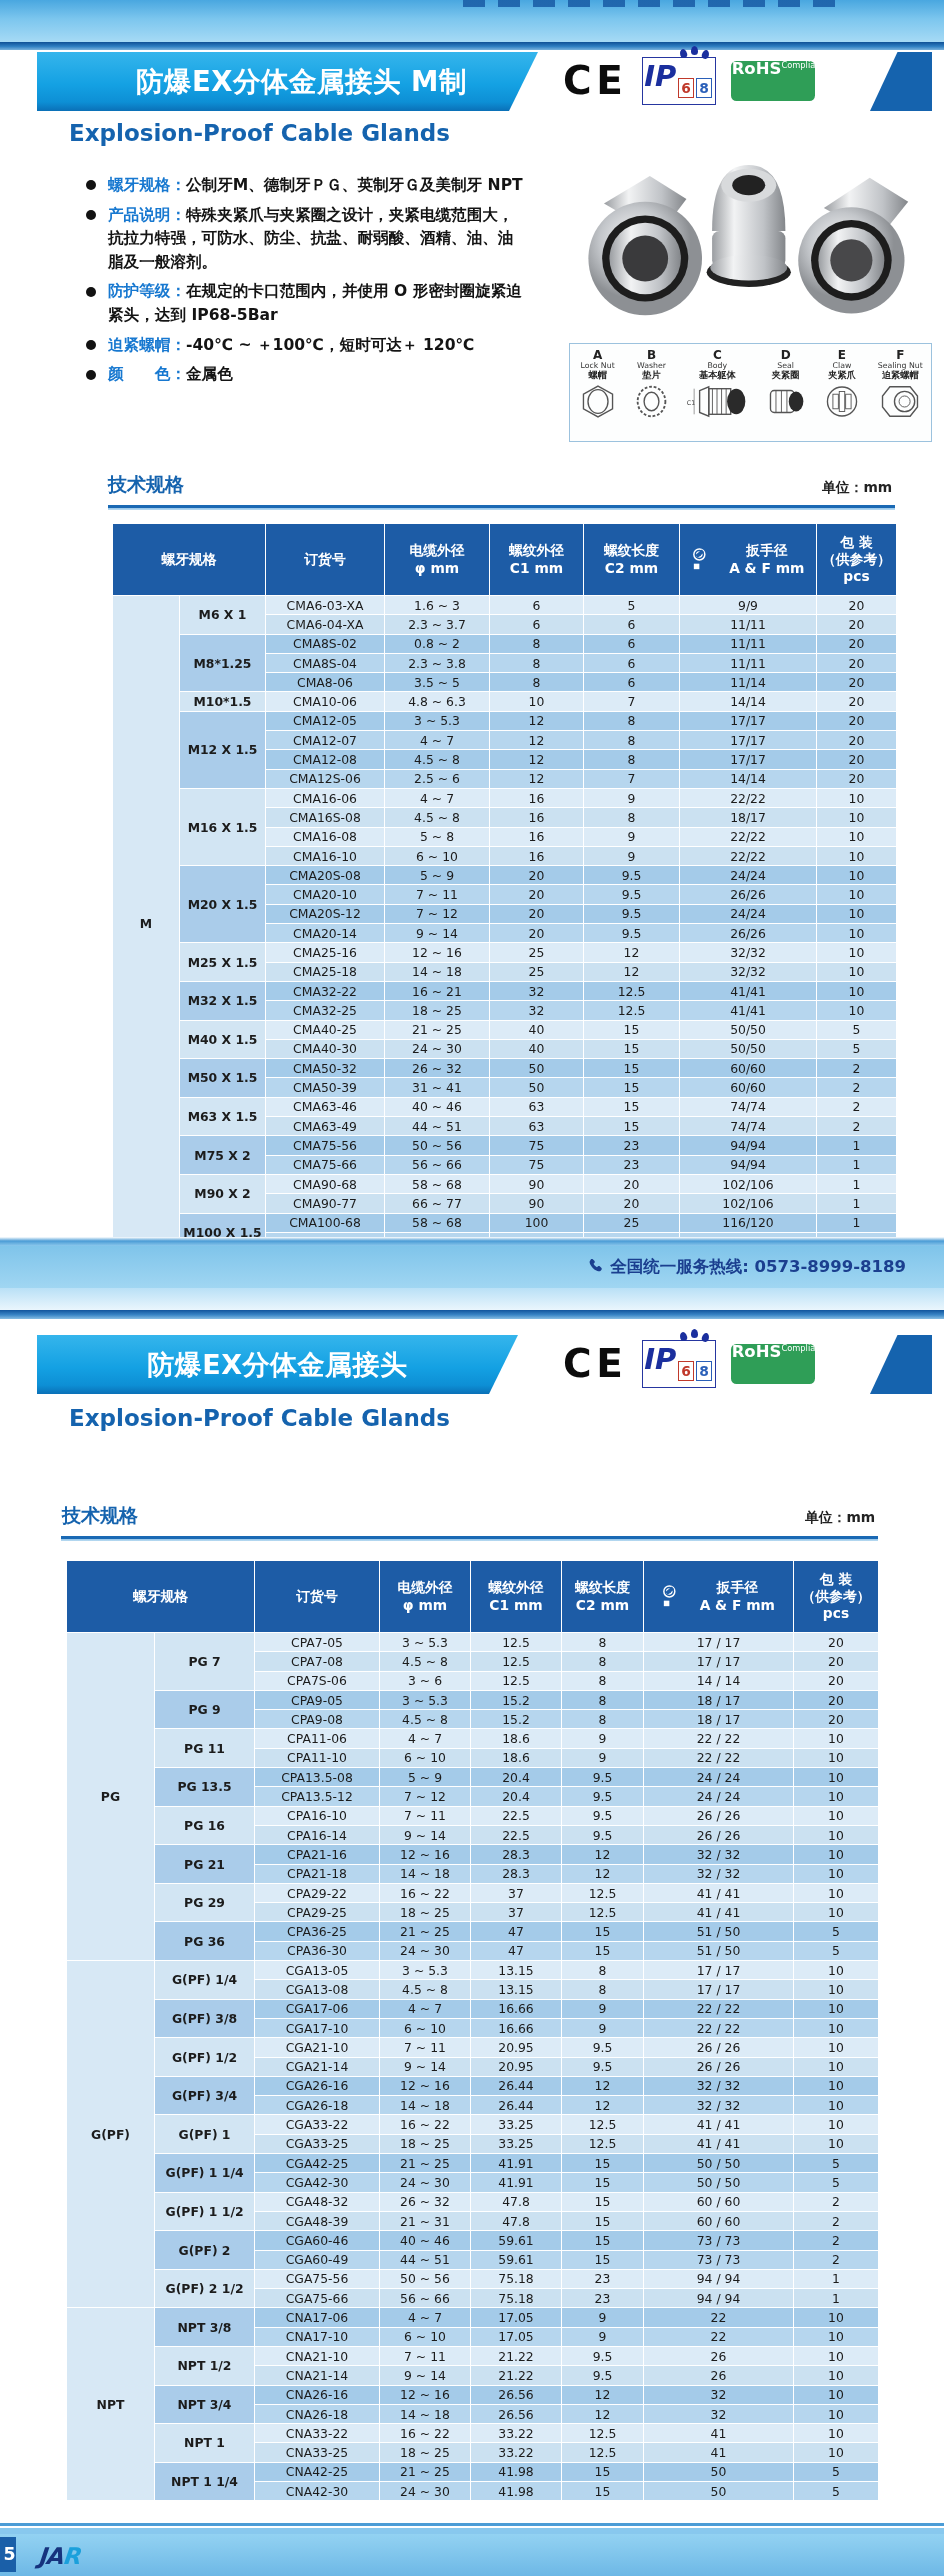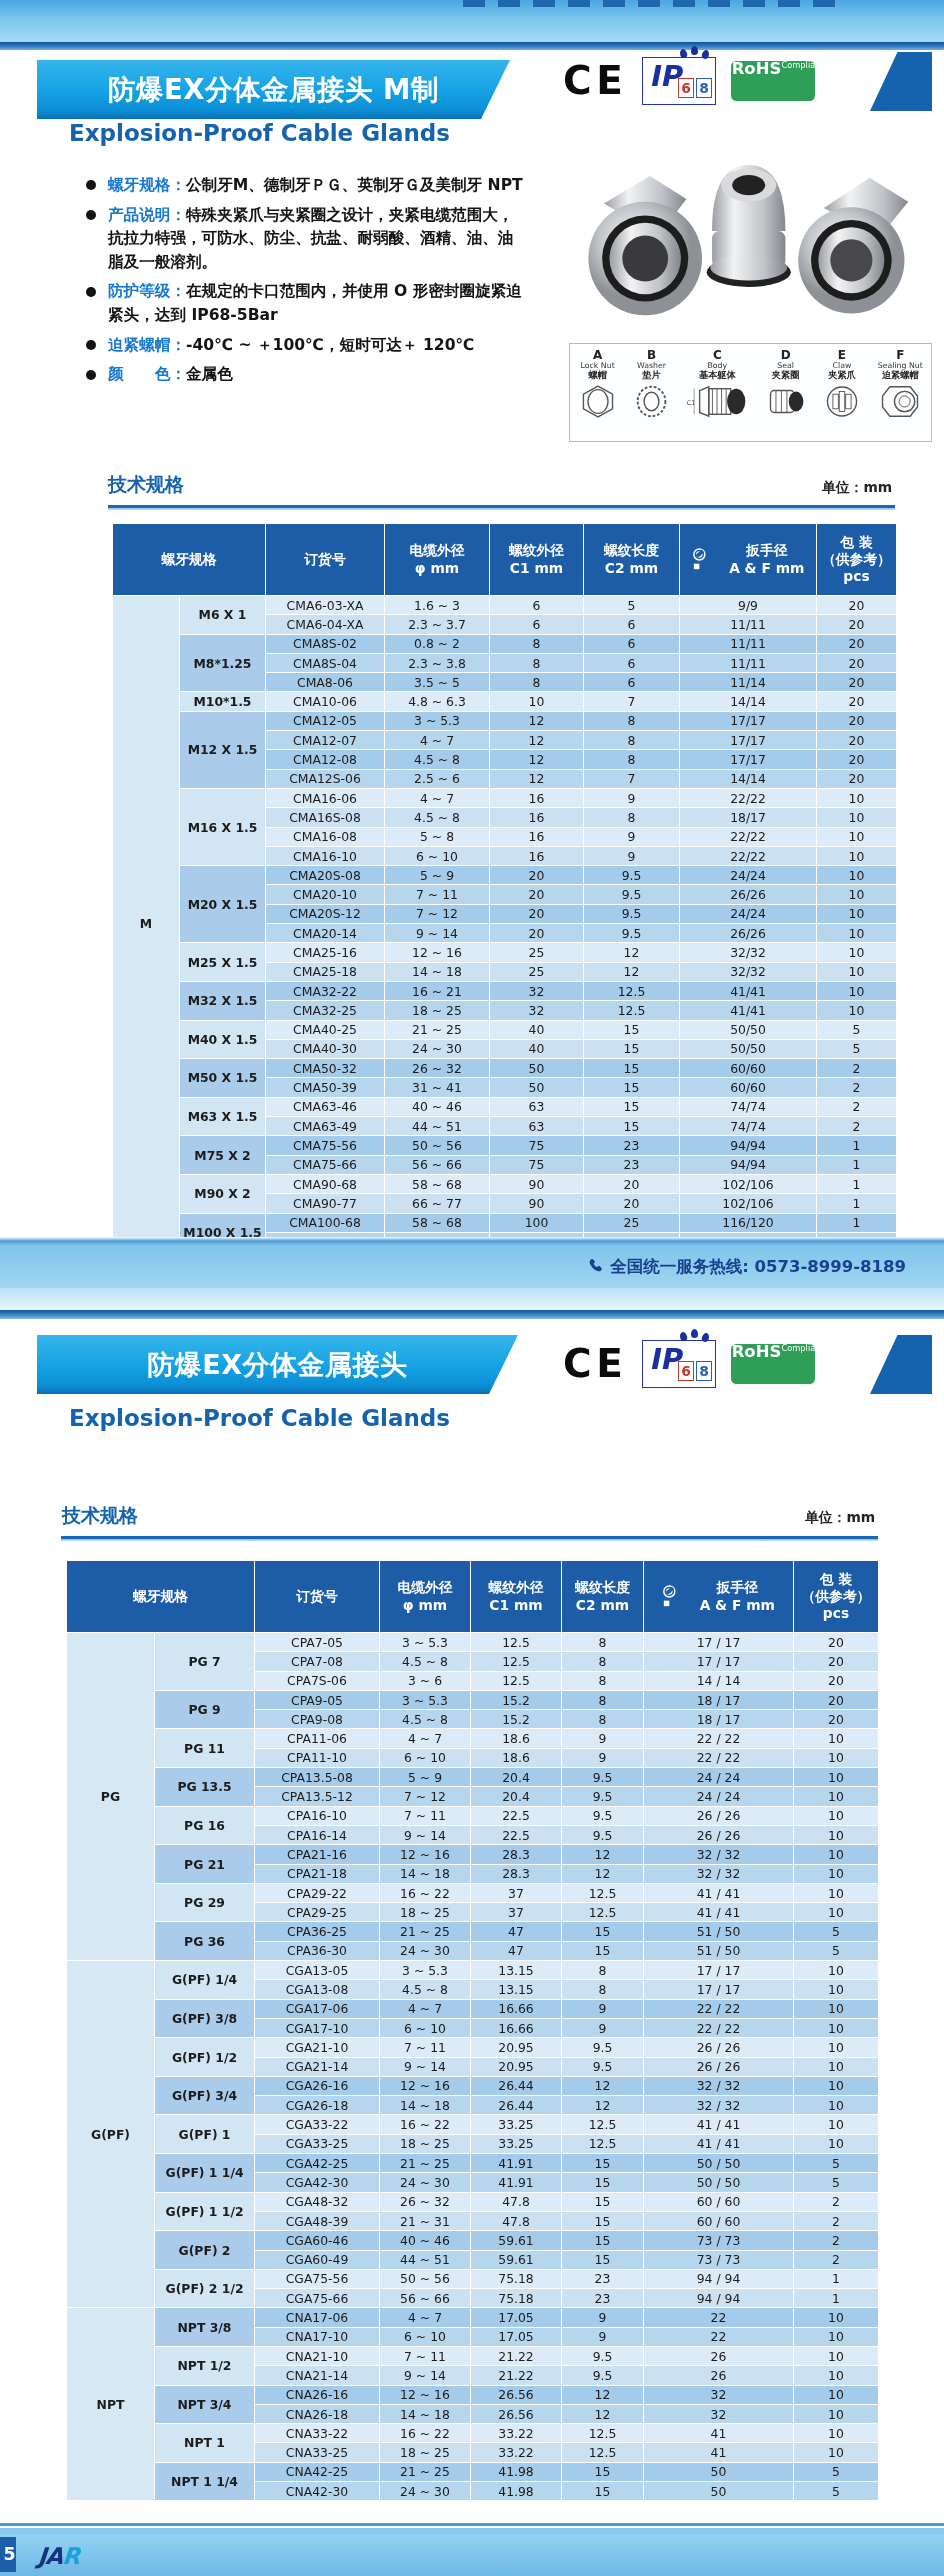--- a/index.html
+++ b/index.html
@@ -17,21 +17,21 @@
     background:linear-gradient(180deg,#35b5ec 0%,#14a1e3 55%,#0d8fd5 85%,#0a70b7 100%);
     clip-path:polygon(0 0,100% 0,calc(100% - 29px) 100%,0 100%);}
   .band span{display:inline-block;line-height:59px;color:#fff;font-weight:bold;font-size:27.5px;letter-spacing:0.5px;}
   .para{position:absolute;left:870px;width:62px;height:59px;background:#1563ae;
     clip-path:polygon(27.5px 0,100% 0,100% 100%,0 100%);}
   .subtitle{position:absolute;left:69px;color:#1563ae;font-weight:bold;font-size:23px;}
   
   .logos{position:absolute;left:563px;height:51px;display:flex;align-items:center;gap:14.7px;}
   .ce{font-size:39px;font-weight:bold;color:#0c0c0c;letter-spacing:4.6px;line-height:48px;}
   .iplogo{position:relative;width:72px;height:46px;border:1.8px solid #2636a0;background:#fff;}
-  .iplogo .ip{position:absolute;left:8px;top:1.8px;font-size:29px;font-weight:bold;color:#1b2f9e;font-style:italic;}
+  .iplogo .ip{position:absolute;left:1px;top:1.8px;font-size:29px;font-weight:bold;color:#1b2f9e;font-style:italic;}
   .iplogo .d6{position:absolute;left:35px;top:20px;width:13.8px;height:18.3px;border:1.8px solid #c0392b;
     color:#c0392b;font-size:13.8px;font-weight:bold;text-align:center;line-height:18.3px;background:#fff;}
   .iplogo .d8{position:absolute;left:53px;top:20px;width:13.8px;height:18.3px;border:1.8px solid #2a5fb8;
     color:#2a5fb8;font-size:13.8px;font-weight:bold;text-align:center;line-height:18.3px;background:#fff;}
   .drop{position:absolute;width:7.3px;height:9.2px;background:#1b2f9e;border-radius:50% 50% 50% 50%/60% 60% 40% 40%;}
   .drop.d1{left:37px;top:-8.3px;transform:rotate(-15deg);}
   .drop.d2{left:48px;top:-12px;}
   .drop.d3{left:59px;top:-7.3px;transform:rotate(15deg);}
   .rohs{width:84px;height:40px;background:#2f9e57;border-radius:5.5px;color:#fff;text-align:center;
     display:flex;justify-content:center;line-height:1;}
@@ -99,21 +99,21 @@
 </head>
 <body>
 
 <div id="page">
 
   <div class="top-strip">
     <div class="cutoff-text"></div>
   </div>
   <div class="top-line"></div>
 
-  <div class="band" style="top:60px;">
+  <div class="band" style="top:52px;padding-left:28px;">
     <span>防爆EX分体金属接头  M制</span>
   </div>
   <div class="para" style="top:52px;"></div>
   <div class="logos" style="top:55px;">
     <div class="ce">CE</div>
     <div class="iplogo">
       <span class="drop d1"></span>
       <span class="drop d2"></span>
       <span class="drop d3"></span>
       <span class="ip">IP</span>

